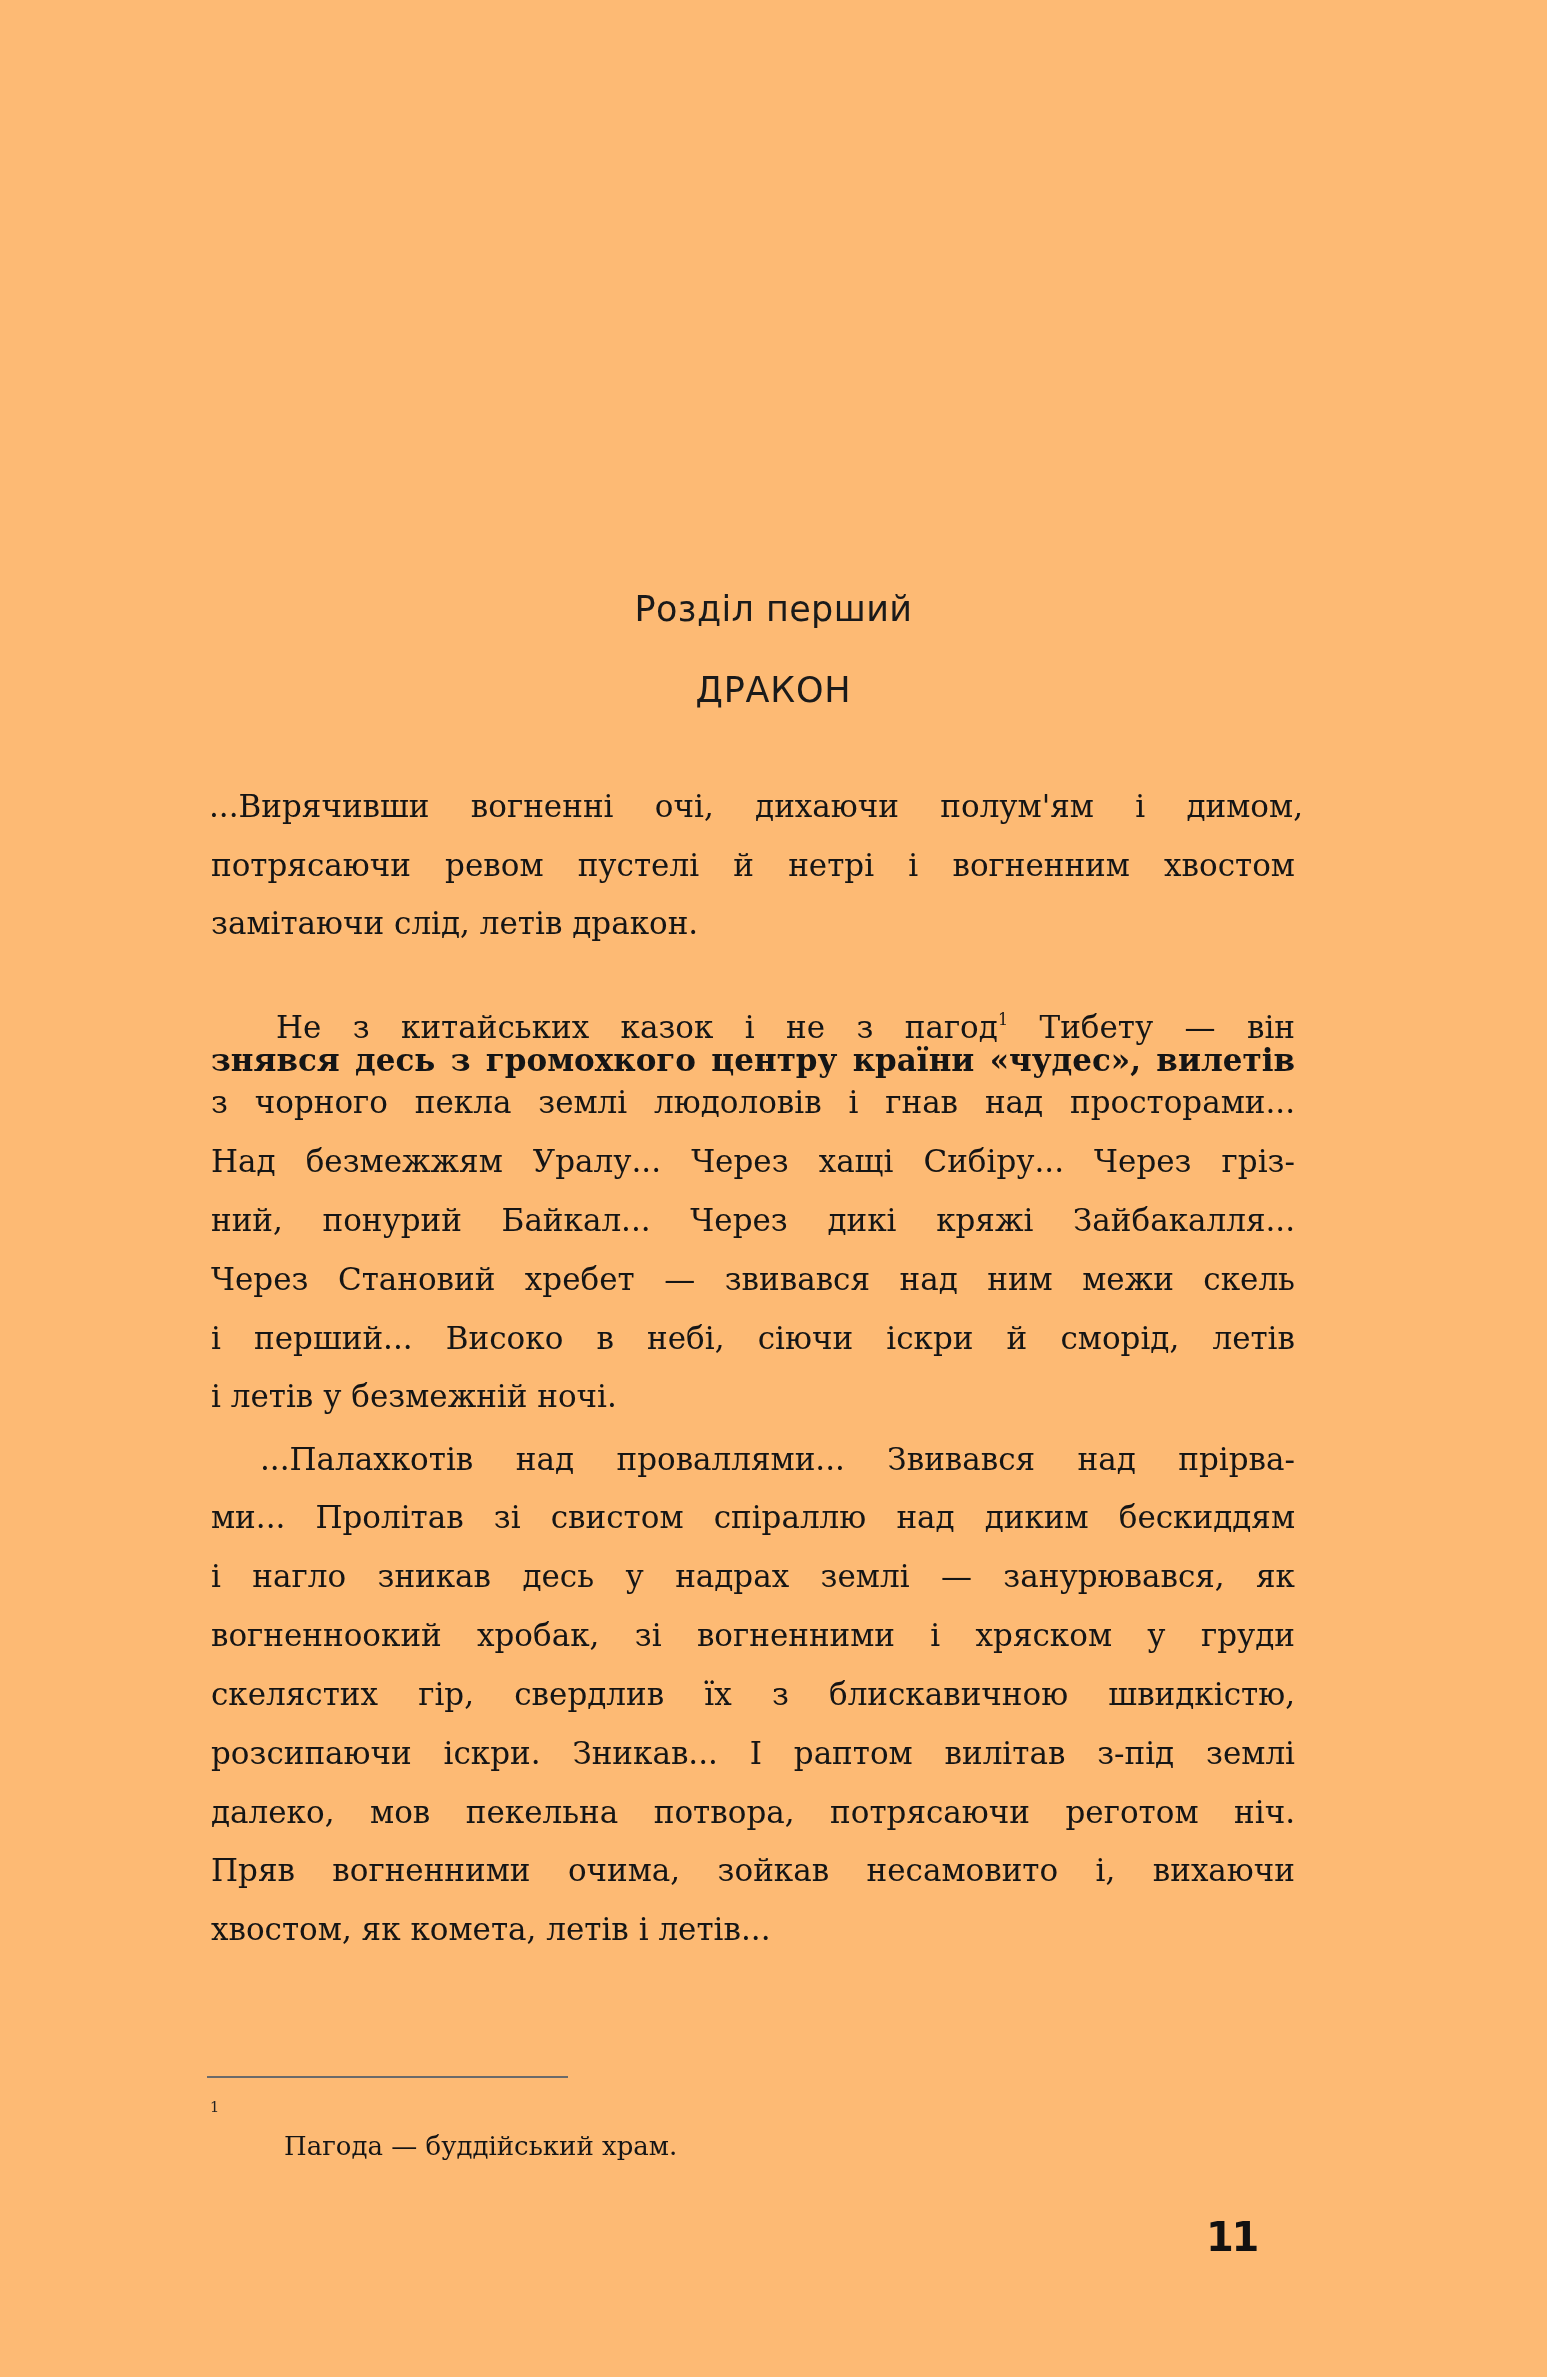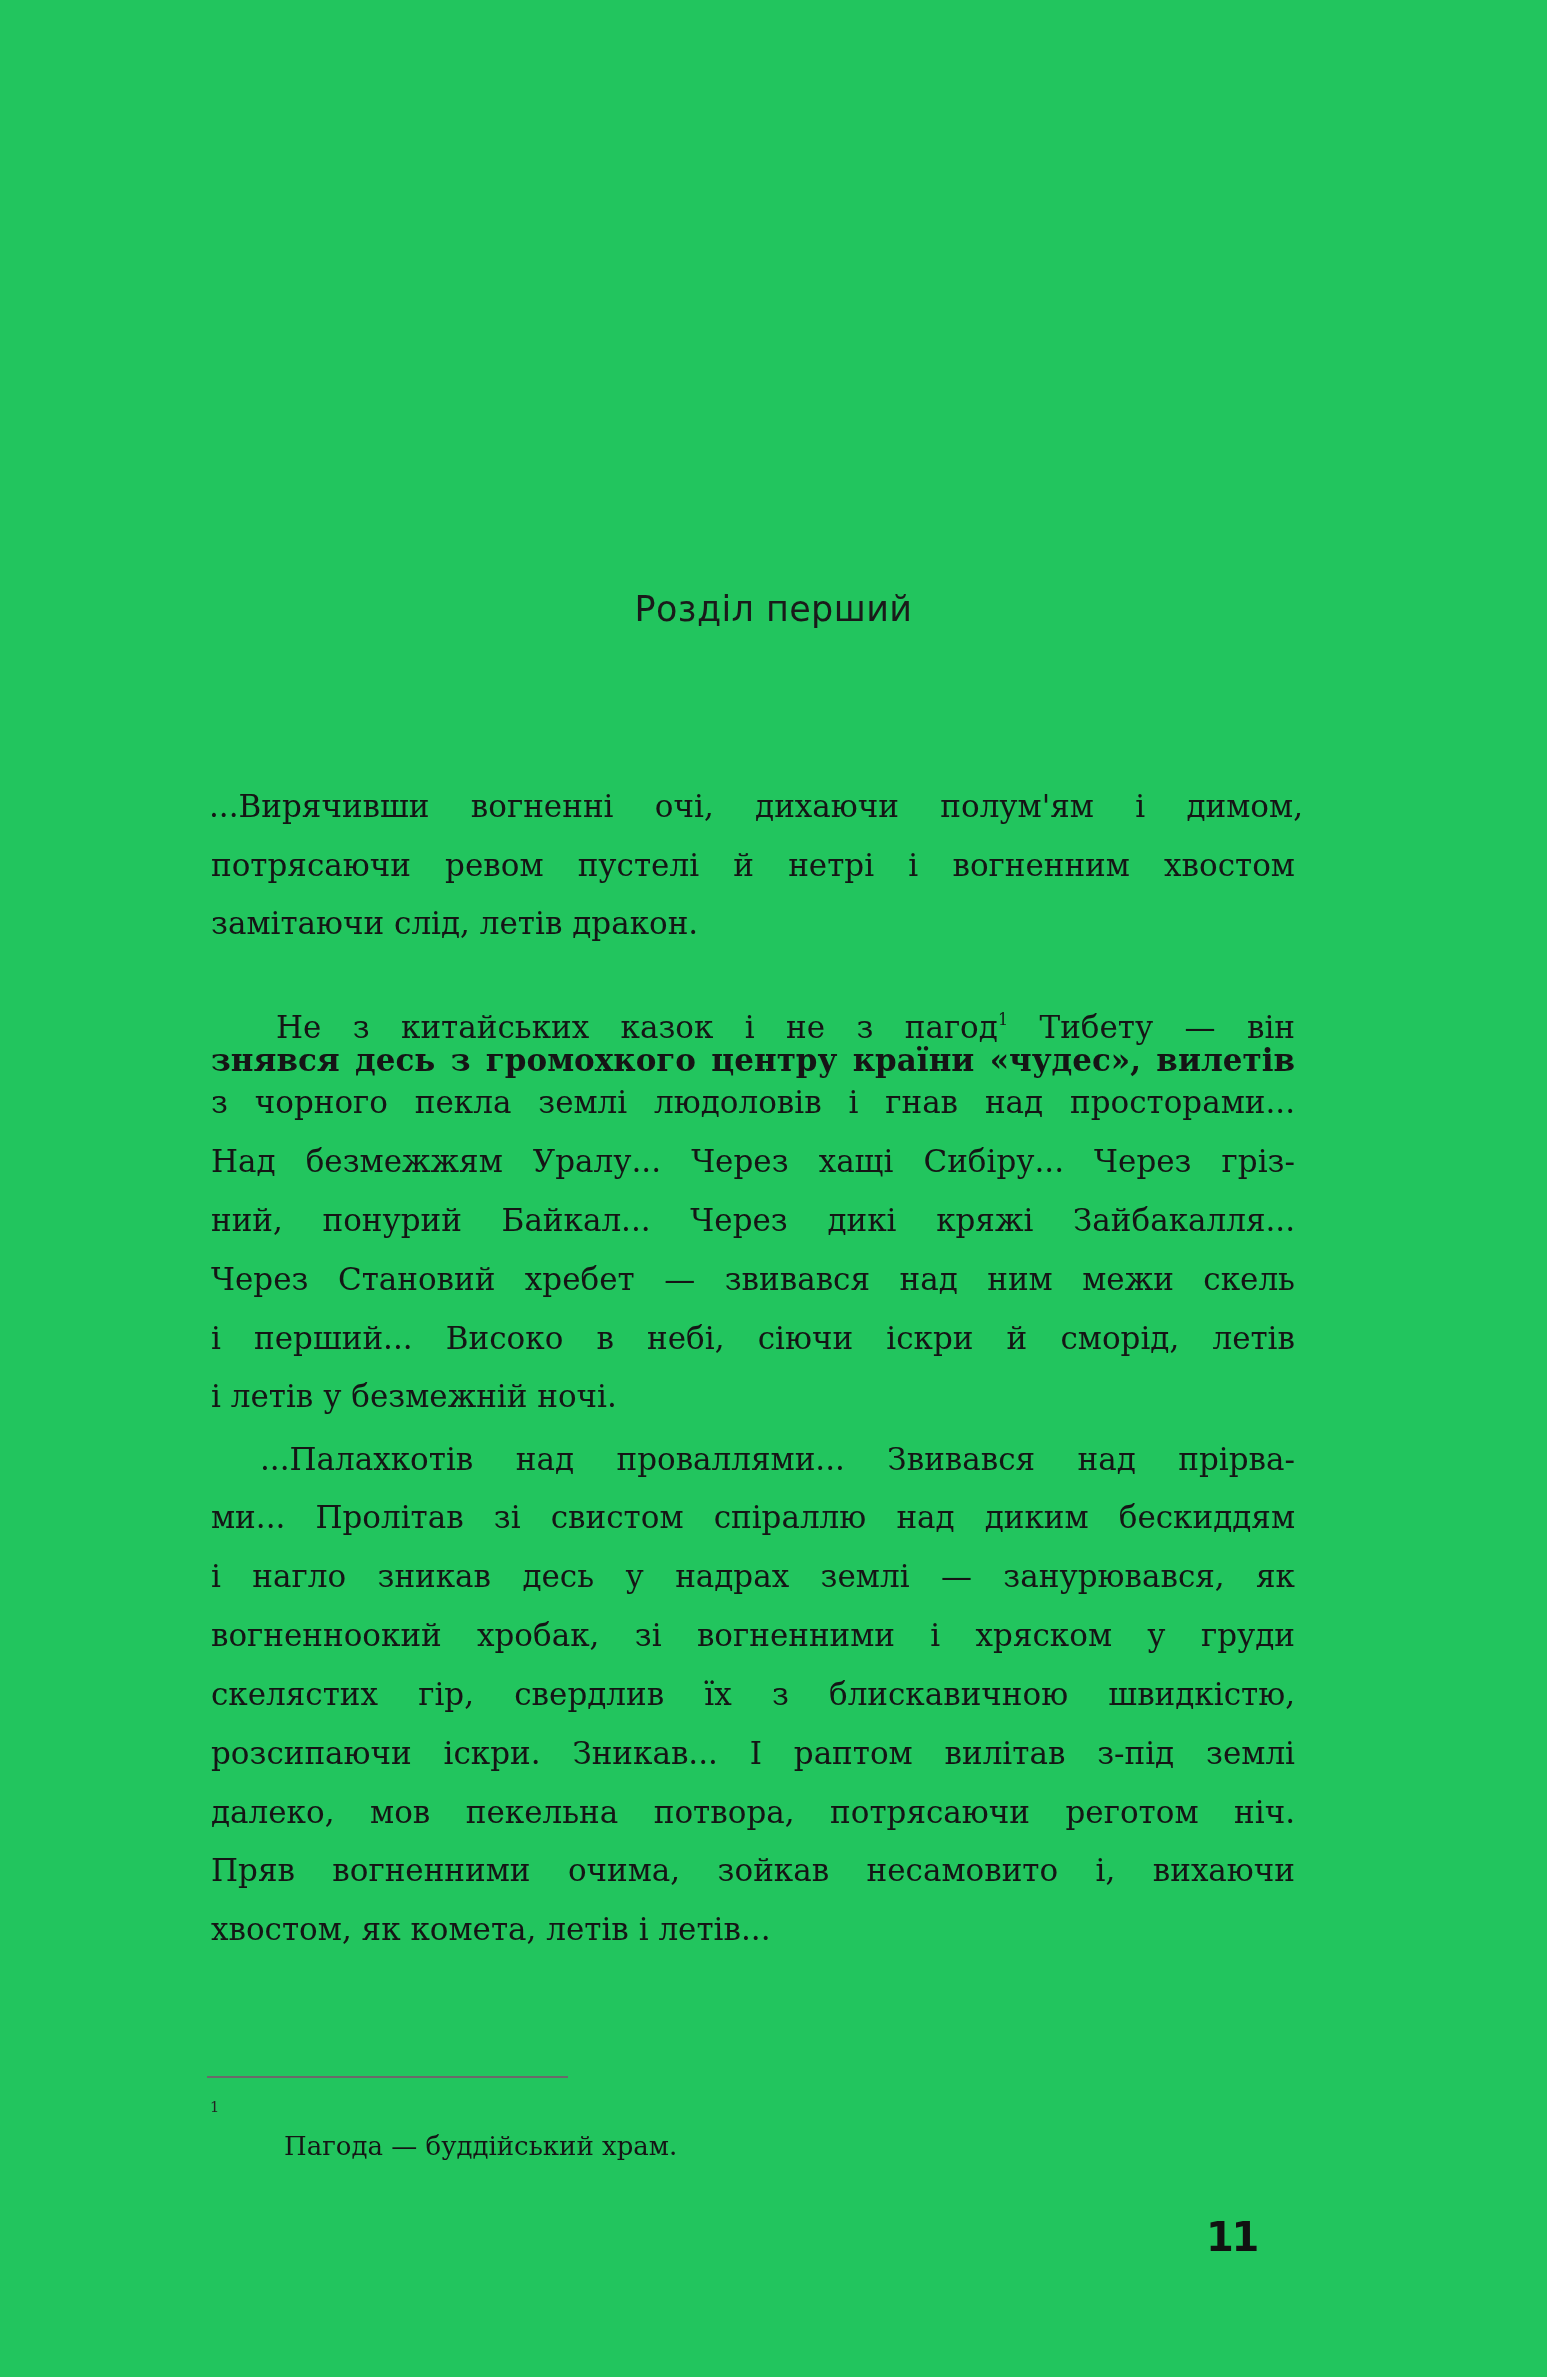--- a/index.html
+++ b/index.html
@@ -1,17 +1,17 @@
 <!DOCTYPE html>
 <html style="font-size:13px"><head>
 <meta charset="utf-8">
 <style>
   html, body { margin: 0; padding: 0; background: #ffffff; }
   body { width: 1547px; height: 2377px; position: relative; overflow: hidden; color: #141414; }
-  .page { position: absolute; left: 0; top: 0; width: 1547px; height: 2377px; background: #22c55e; }
+  .page { position: absolute; left: 0; top: 0; width: 1547px; height: 2377px; background: #fdba74; }
   .chapter-label {
     position: absolute; left: 0; width: 1547px; top: 585px; text-align: center;
     font-family: "DejaVu Sans", sans-serif; font-size: 35px; line-height: 48px; letter-spacing: 0.4px; color: #1a1a1a;
   }
   .chapter-title {
     position: absolute; left: 0; width: 1547px; top: 666px; text-align: center;
     font-family: "DejaVu Sans", sans-serif; font-size: 35px; line-height: 48px; letter-spacing: 0.8px; color: #1a1a1a;
   }
   .line {
     position: absolute; left: 211px; width: 1084px; height: 48px; line-height: 48px;
@@ -35,20 +35,21 @@
     position: absolute; left: 1206px; top: 2215px; font-family: "DejaVu Sans", sans-serif; font-weight: bold; font-size: 40px; line-height: 45px; color: #111;
     letter-spacing: -2.4px;
   }
 </style>
 </head>
 <body>
 
 <div class="page">
 
   <div class="chapter-label">Розділ перший</div>
+  <div class="chapter-title">ДРАКОН</div>
 
   <div>
     <div class="line hang" style="top: 782px;"><span>...Вирячивши вогненні очі, дихаючи полум'ям і димом,</span></div>
     <div class="line" style="top: 841px;"><span>потрясаючи ревом пустелі й нетрі і вогненним хвостом</span></div>
     <div class="line last" style="top: 899px;"><span>замітаючи слід, летів дракон.</span></div>
 
     <div class="line indent" style="top: 961px;"><span>Не з китайських казок і не з пагод</span><sup class="fn">1</sup><span> Тибету — він</span></div>
     <div class="line" style="top: 1036px; font-weight: bold;"><span>знявся десь з громохкого центру країни «чудес», вилетів</span></div>
     <div class="line" style="top: 1078px;"><span>з чорного пекла землі людоловів і гнав над просторами...</span></div>
     <div class="line" style="top: 1137px;"><span>Над безмежжям Уралу... Через хащі Сибіру... Через гріз-</span></div>

